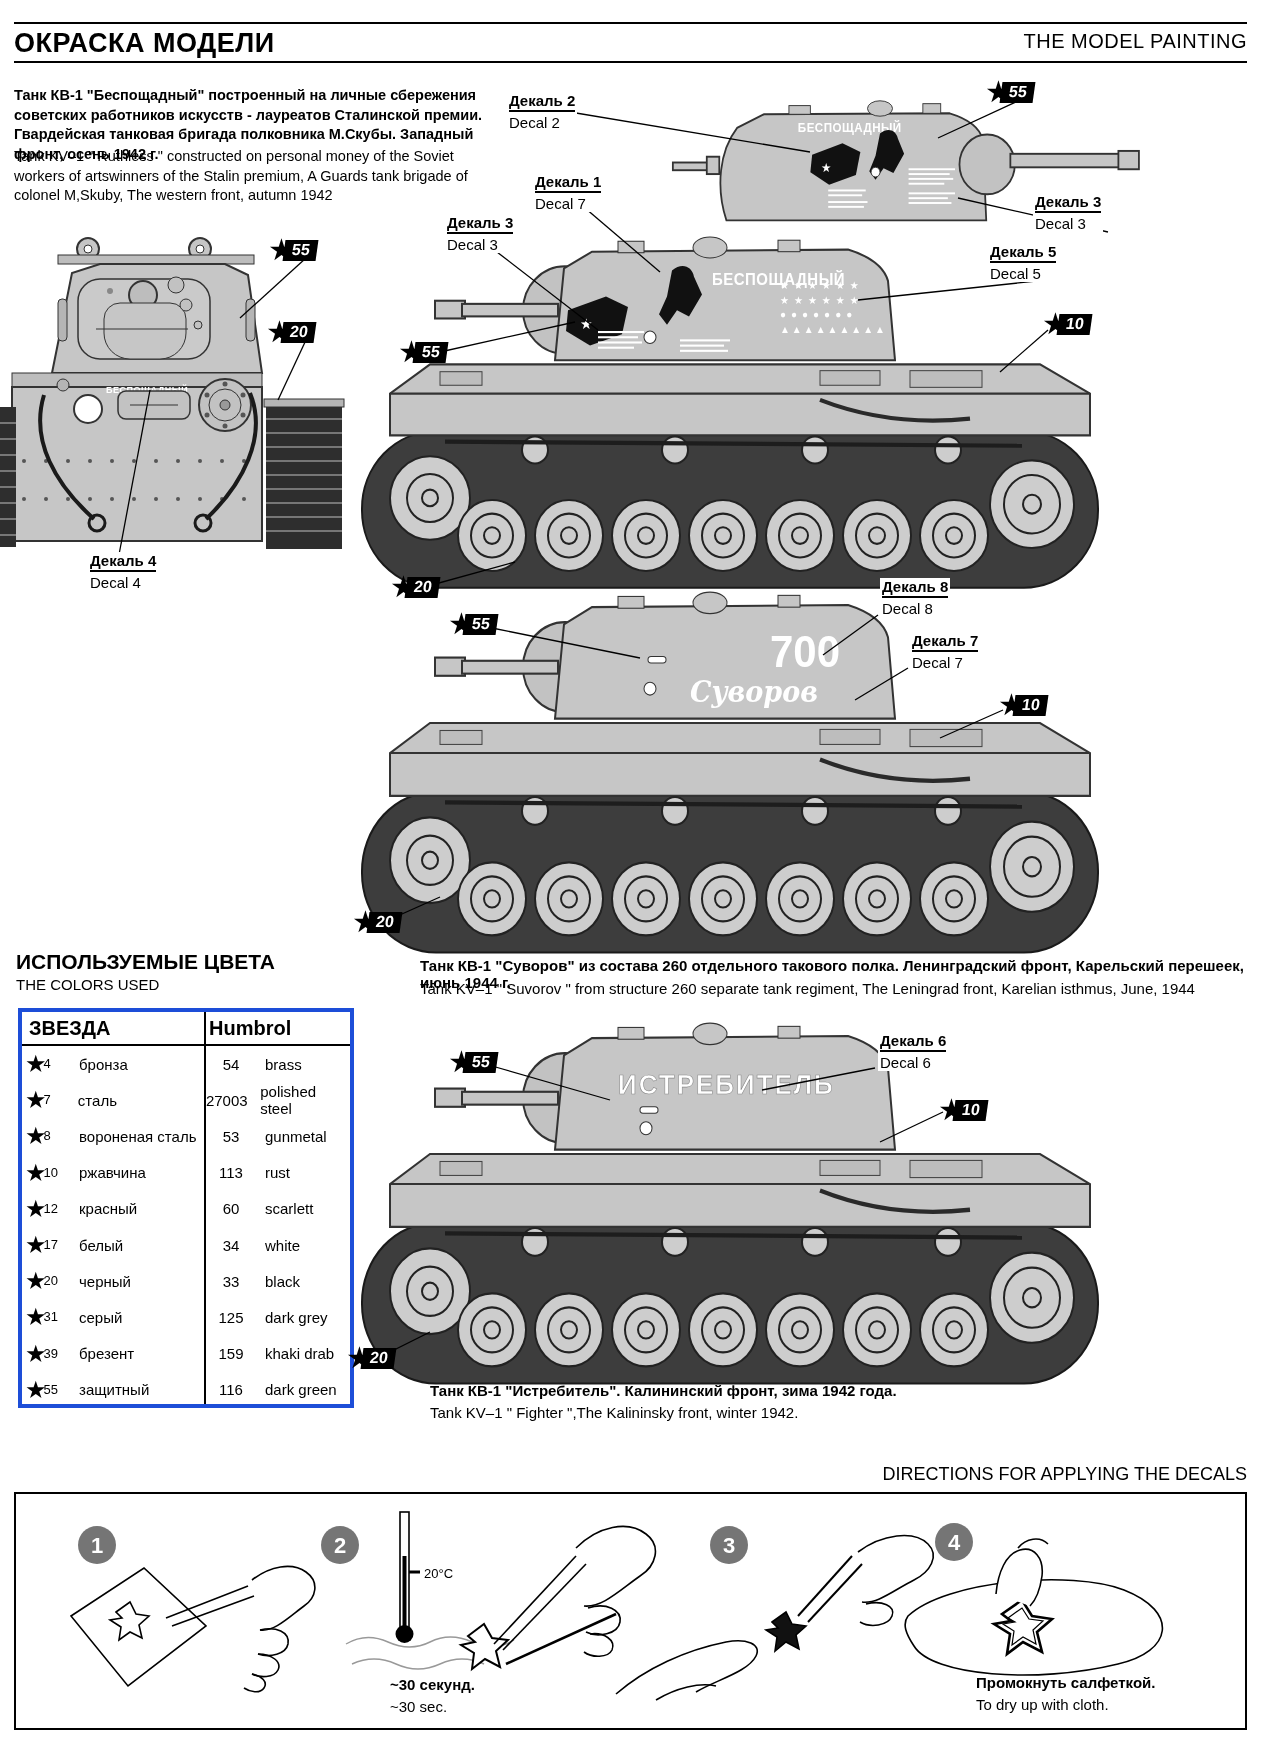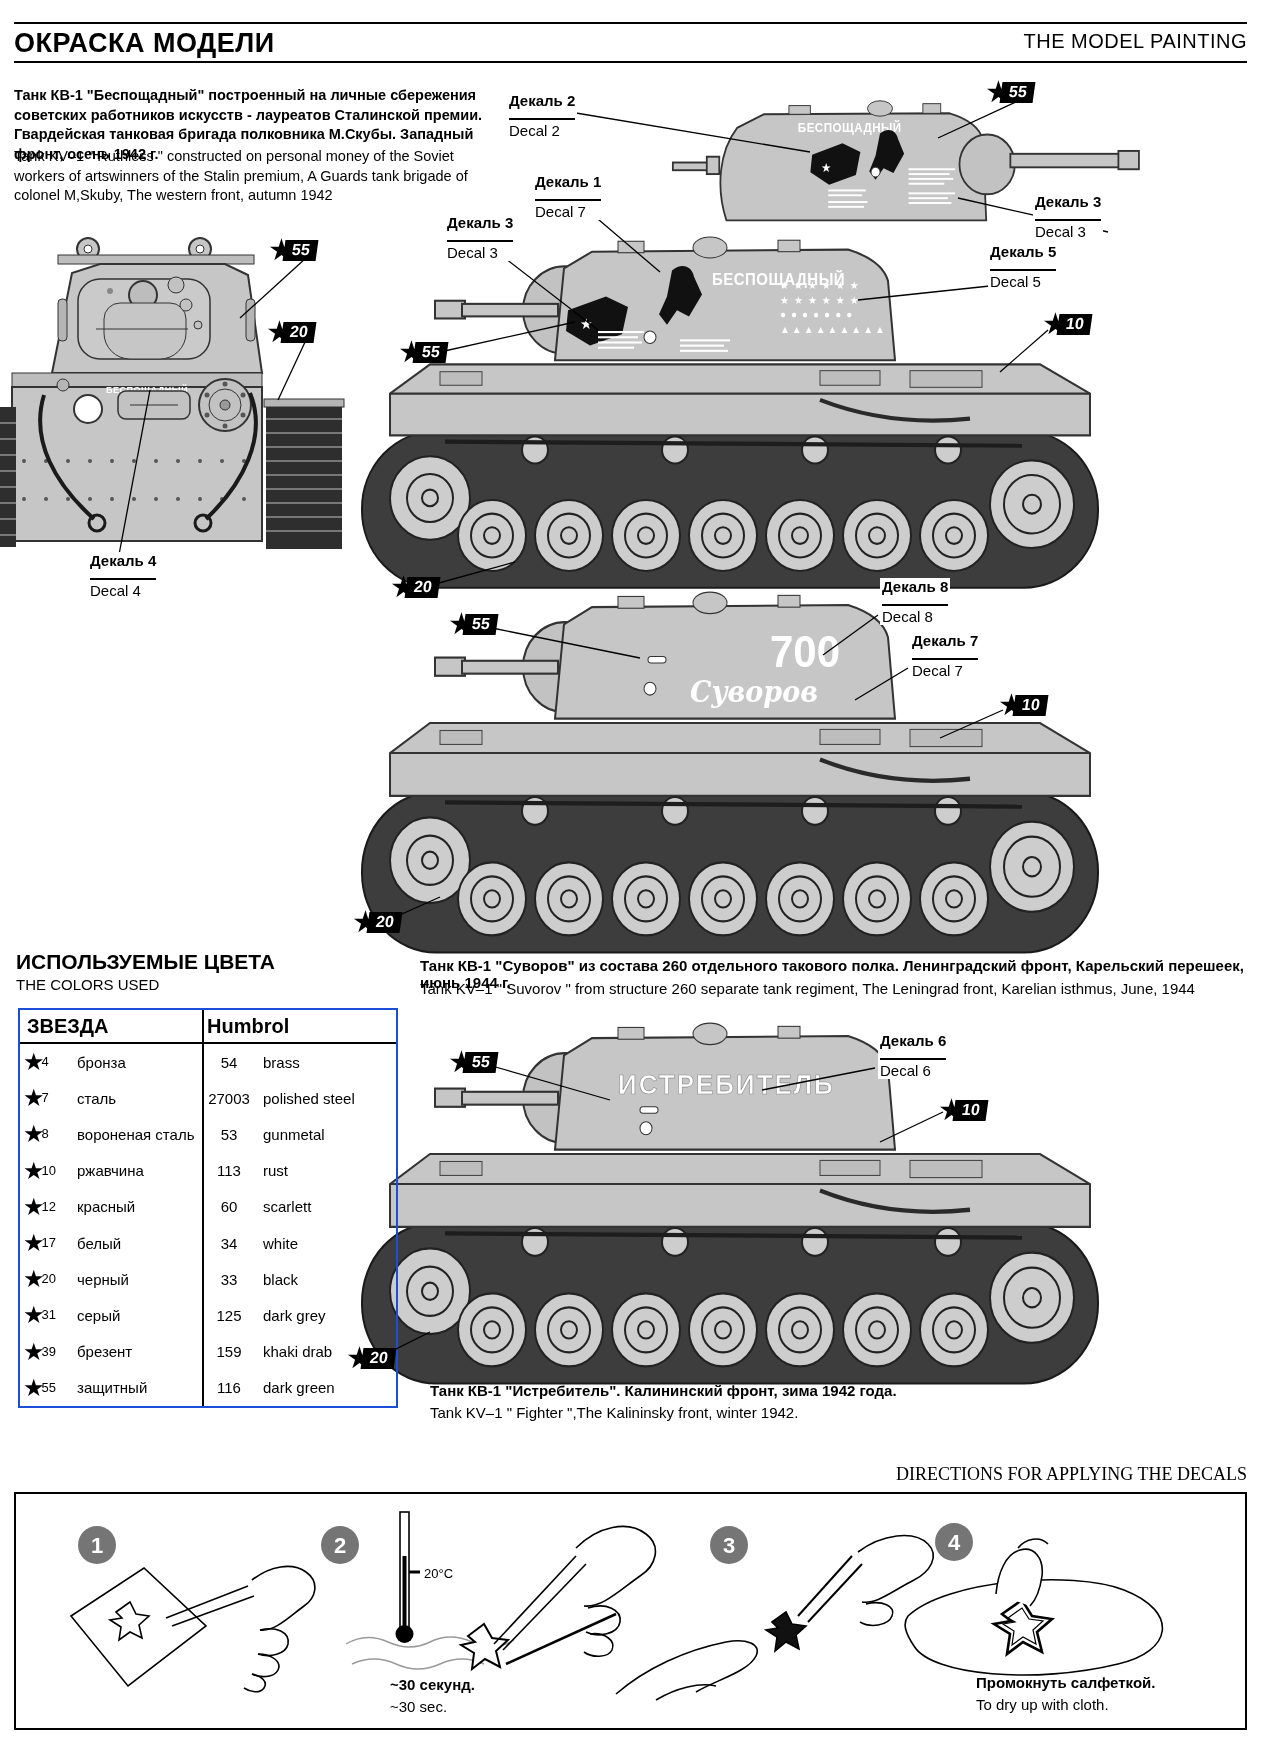--- a/index.html
+++ b/index.html
@@ -8,48 +8,48 @@
   .abs{position:absolute;}
   .hr{position:absolute;height:2px;background:#000;}
   
   .title-ru{font-size:27px;font-weight:700;letter-spacing:.5px;}
   .title-en{font-size:20px;font-weight:400;letter-spacing:.5px;}
   
   .intro-ru{font-size:14.5px;font-weight:700;line-height:19.5px;width:472px;}
   .intro-en{font-size:14.5px;line-height:19.5px;width:470px;}
   
   .decal{position:absolute;font-size:15px;line-height:17px;z-index:30;background:#fff;padding:0 2px;}
-  .decal .ru{font-weight:700;display:inline-block;border-bottom:2px solid #000;padding-bottom:9px;}
+  .decal .ru{font-weight:700;display:inline-block;border-bottom:2px solid #000;padding-bottom:1px;}
   .decal .en{display:block;margin-top:2px;}
   
   .badge{position:absolute;display:flex;align-items:center;z-index:31;height:24px;}
   .badge .bstar{font-size:30px;line-height:22px;margin-right:-11px;z-index:1;color:#000;}
   .badge .bflag{background:#000;color:#fff;font-weight:700;font-size:16px;
                 padding:1px 7px 2px 8px;transform:skewX(-8deg);line-height:18px;}
   
   .cap-ru{font-size:15px;font-weight:700;}
   .cap-en{font-size:15px;}
   
   .colors-title-ru{font-size:21px;font-weight:700;}
   .colors-title-en{font-size:15px;}
-  .ctable{position:absolute;left:18px;top:1008px;width:380px;height:400px;border:2px solid #1d4ed8;box-sizing:border-box;}
+  .ctable{position:absolute;left:18px;top:1008px;width:336px;height:400px;border:4px solid #1d4ed8;box-sizing:border-box;}
   .ctable .divider{position:absolute;left:182px;top:0;bottom:0;width:2px;background:#000;}
   .ctable .thead{display:flex;height:32px;align-items:center;border-bottom:2px solid #000;font-size:20px;font-weight:700;}
   .ctable .thead .h1{padding-left:7px;width:175px;box-sizing:border-box;}
   .ctable .thead .h2{padding-left:12px;}
   .crow{display:flex;align-items:center;height:36.2px;font-size:15px;}
   .crow .rbadge{width:54px;display:flex;align-items:center;padding-left:3px;}
   .crow .rbadge .bstar{font-size:24px;line-height:18px;margin-right:-9px;}
   .crow .rbadge .bflag{font-size:13px;padding:0 5px 1px 6px;line-height:15px;}
   .crow .ru{width:122px;}
   .crow .num{width:52px;text-align:center;font-weight:400;margin-left:4px;}
   .crow .en{padding-left:8px;}
   
   .dir-ru{font-size:18px;font-weight:700;}
-  .dir-en{font-size:18px;font-family:Liberation Serif, serif;}
+  .dir-en{font-size:18px;}
   .dirbox{position:absolute;left:14px;top:1492px;width:1233px;height:238px;border:2px solid #000;box-sizing:border-box;}
   svg{display:block;}
   .leader{position:absolute;left:0;top:0;z-index:25;pointer-events:none;}
 </style>
 </head>
 <body>
 
 <div class="page">
 
   <svg width="0" height="0" style="position:absolute" aria-hidden="true">

